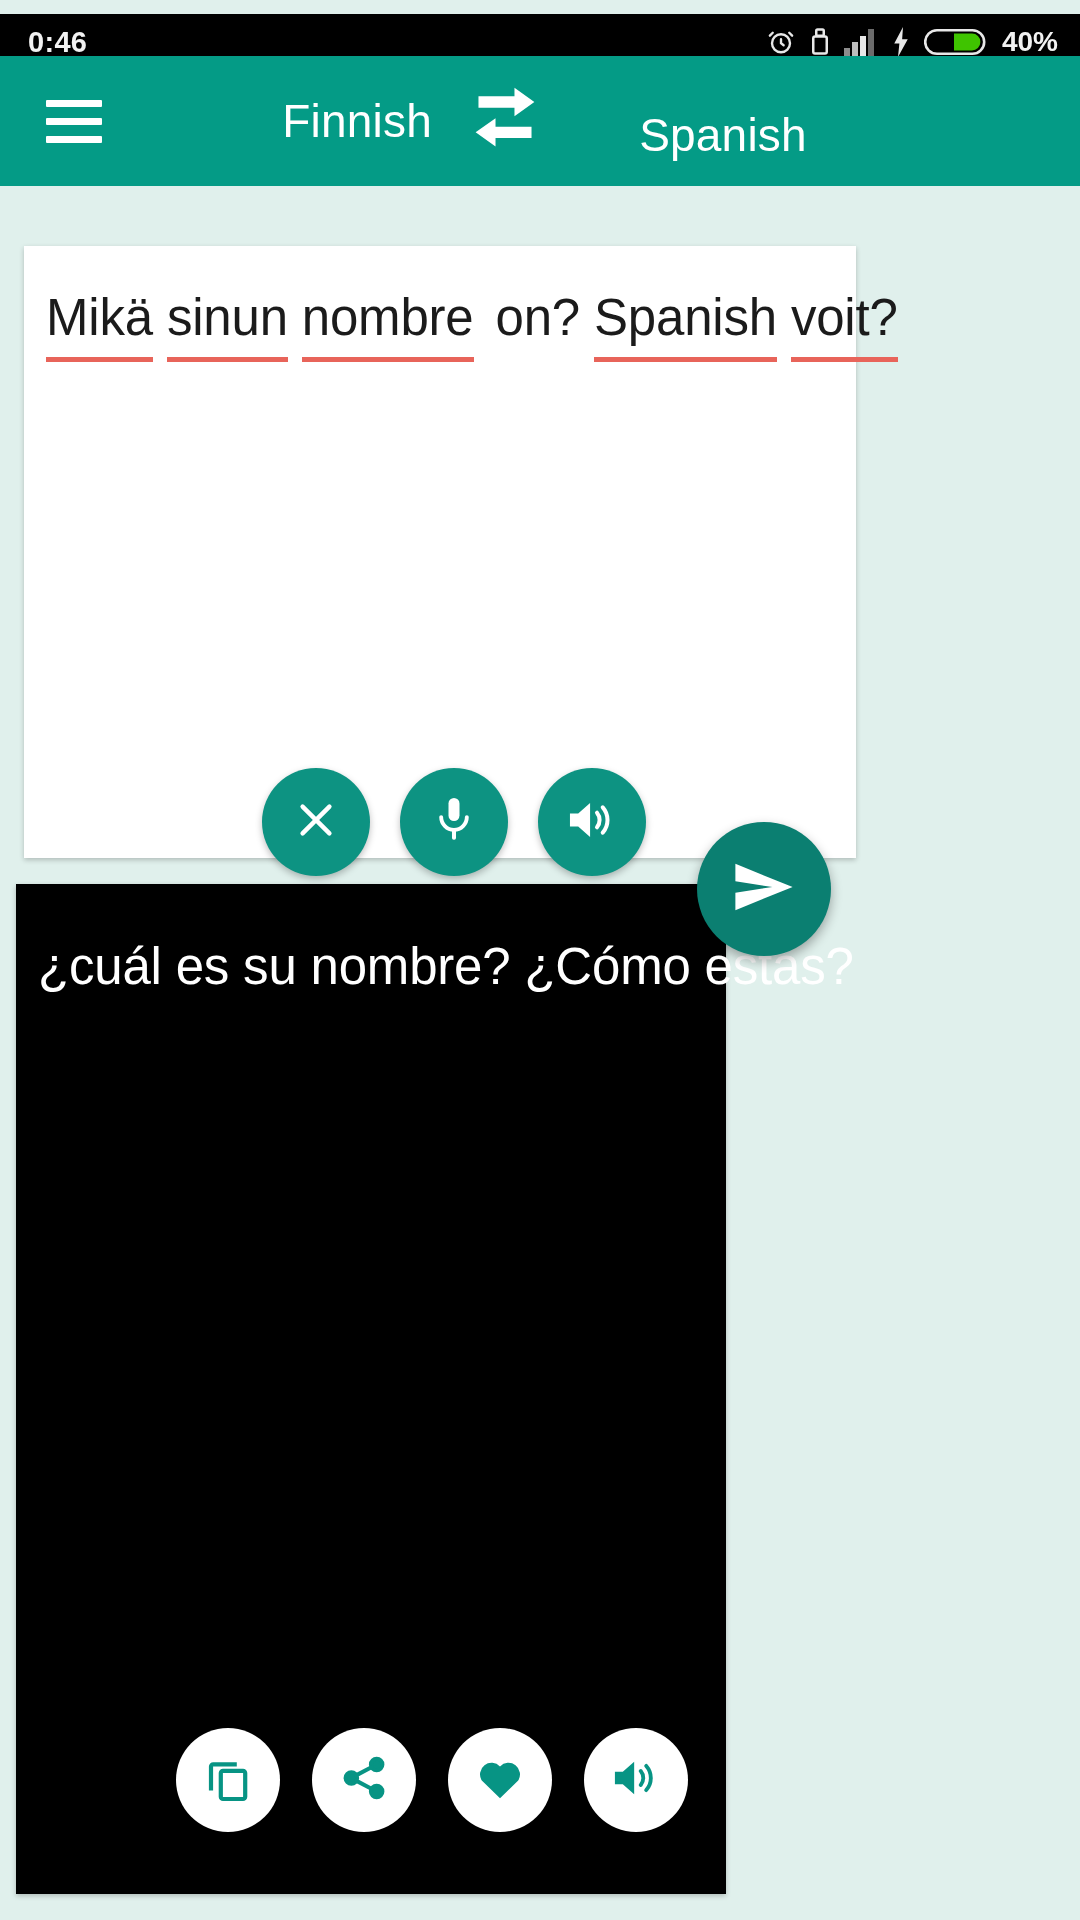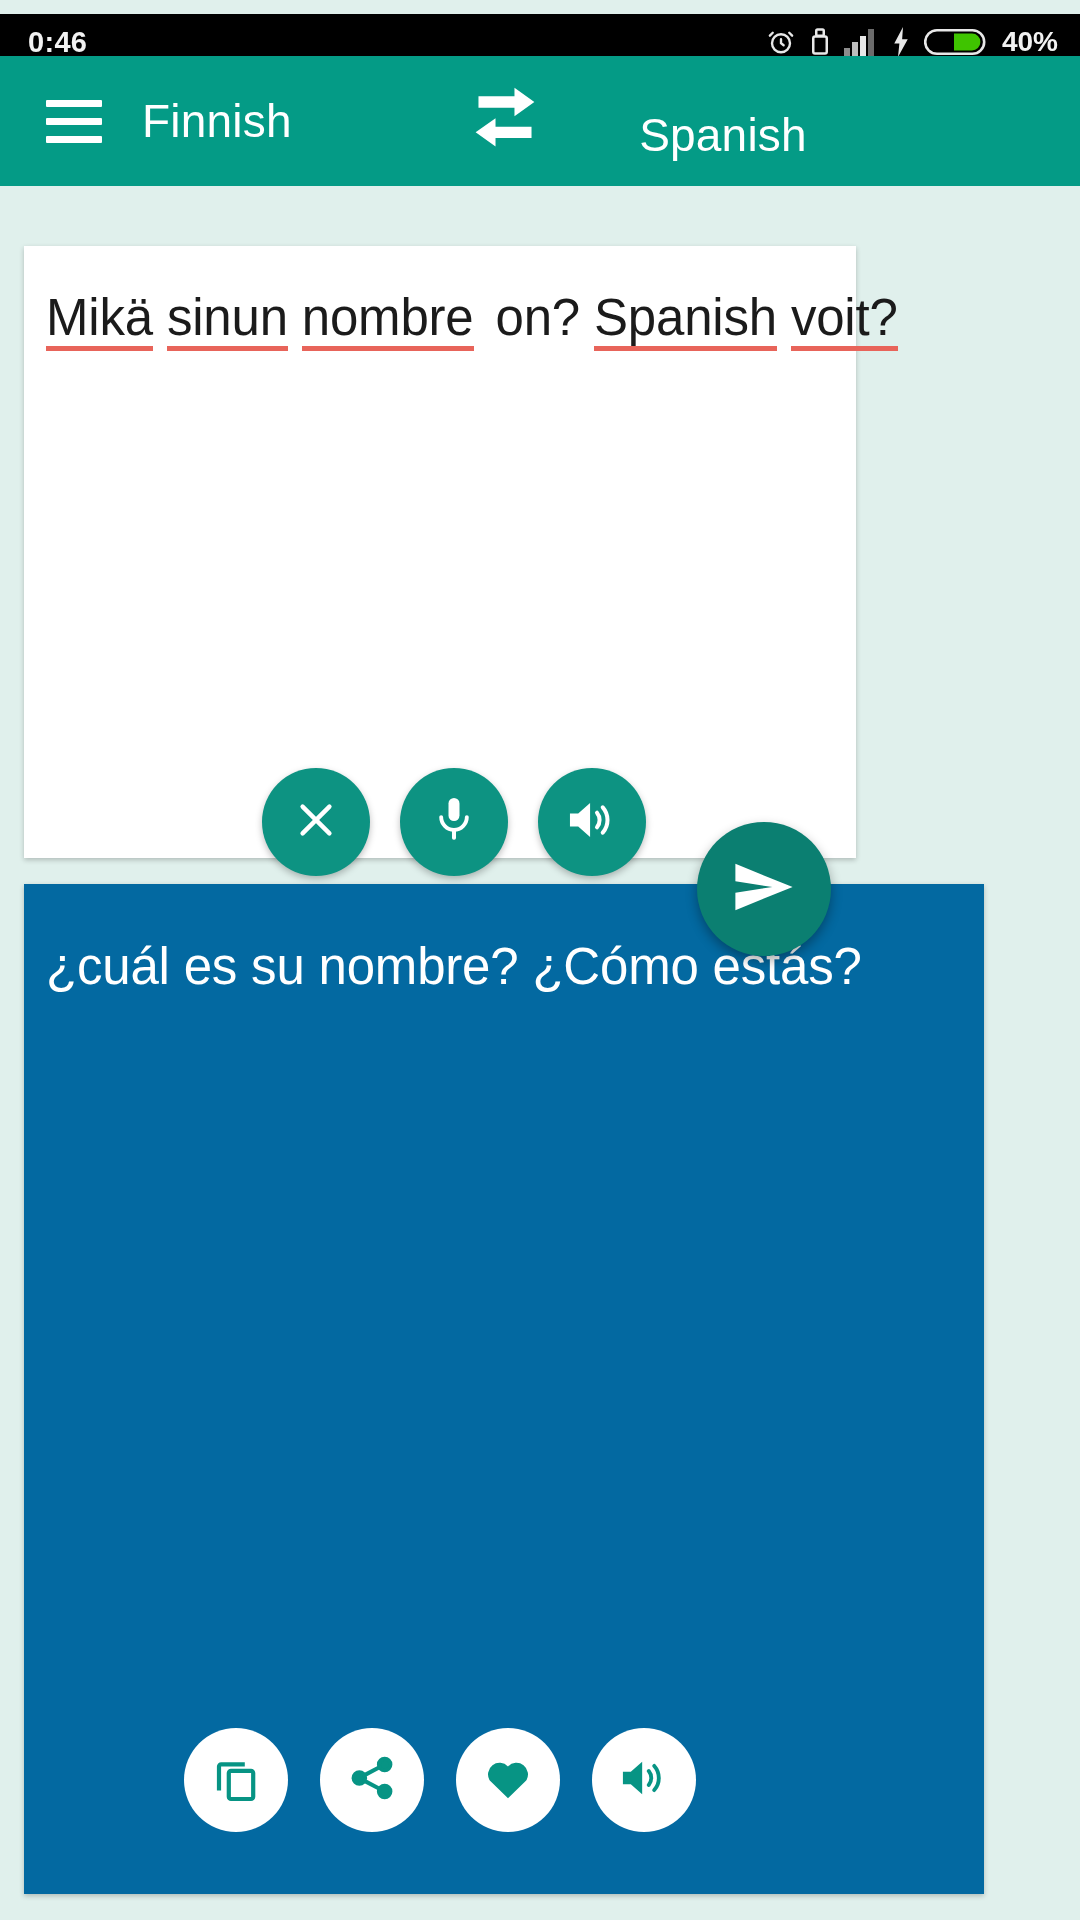--- a/index.html
+++ b/index.html
@@ -45,21 +45,21 @@
   }
   .hamburger span {
     display:block; width:56px; height:7px;
     background:#fff; border-radius:1px;
   }
   .lang-btn {
     color:#fff; font-size:46px; font-weight:400;
     letter-spacing:.2px; cursor:pointer;
     white-space:nowrap;
   }
-  .lang-src { width:290px; text-align:left; }
+  .lang-src { width:290px; text-align:right; }
   .lang-tgt { width:290px; text-align:center;margin-top:27px; }
   .swap-btn {
     width:110px; display:flex; align-items:center; justify-content:center;
     cursor:pointer; margin:0 18px;
   }
 
   
   .source-card {
     position:absolute; top:246px; left:24px;
     width:832px; height:612px;
@@ -72,21 +72,21 @@
     font-size:51px; line-height:1.18;
     color:#1b1b1b; letter-spacing:-.2px;
     white-space:nowrap;
   }
   .sp {
     position:relative;
     background-image:linear-gradient(#e8645a,#e8645a);
     background-size:100% 5px;
     background-position:0 100%;
     background-repeat:no-repeat;
-    padding-bottom:5px;
+    padding-bottom:16px;
   }
   .ok { padding-bottom:5px;margin-left:8px; }
 
   
   .src-actions {
     position:absolute; left:0; top:522px;
     width:832px; height:130px;
     display:flex; align-items:flex-start; justify-content:center;
     gap:30px;
     padding-left:28px;
@@ -104,23 +104,23 @@
     position:absolute; top:822px; left:697px;
     width:134px; height:134px; border-radius:50%;
     background:#0b7f71;
     display:flex; align-items:center; justify-content:center;
     box-shadow:0 5px 12px rgba(0,0,0,.33);
     cursor:pointer; z-index:5;
   }
 
   
   .target-card {
-    position:absolute; top:884px; left:24px;
-    width:960px; height:1010px;
-    background:#0369a1;
+    position:absolute; top:884px; left:16px;
+    width:710px; height:1010px;
+    background:#000000;
     box-shadow:0 2px 5px rgba(0,0,0,.22);
   }
   .target-text {
     position:absolute; top:53px; left:22px;
     width:792px;
     font-size:51px; line-height:1.18;
     color:#fff; letter-spacing:-.2px;
     white-space:nowrap;
   }
   .tgt-actions {

